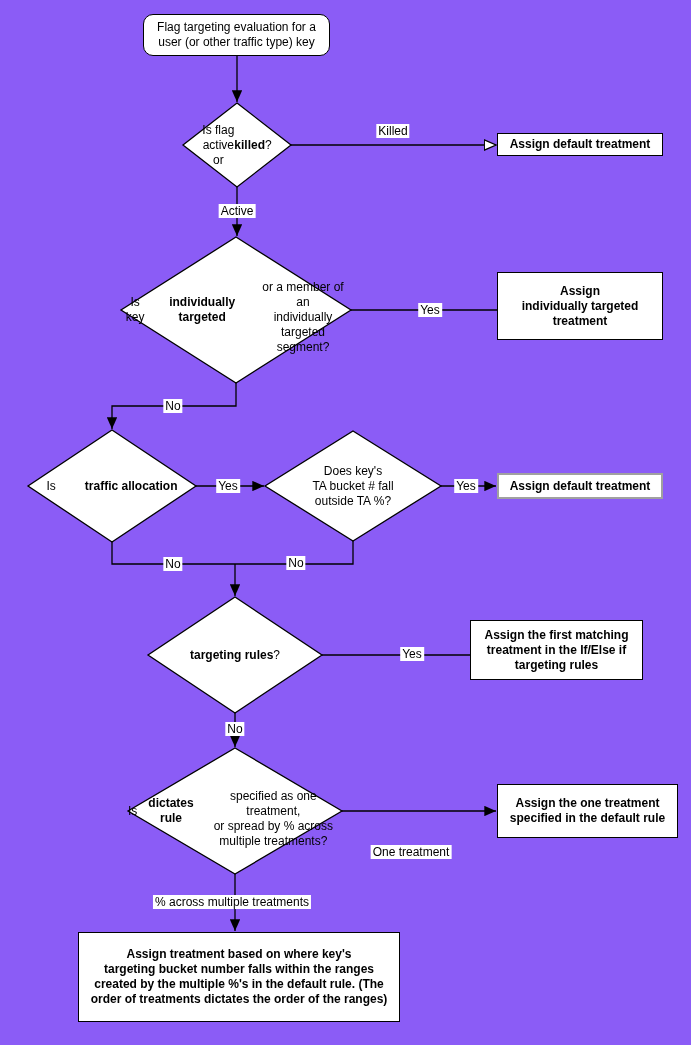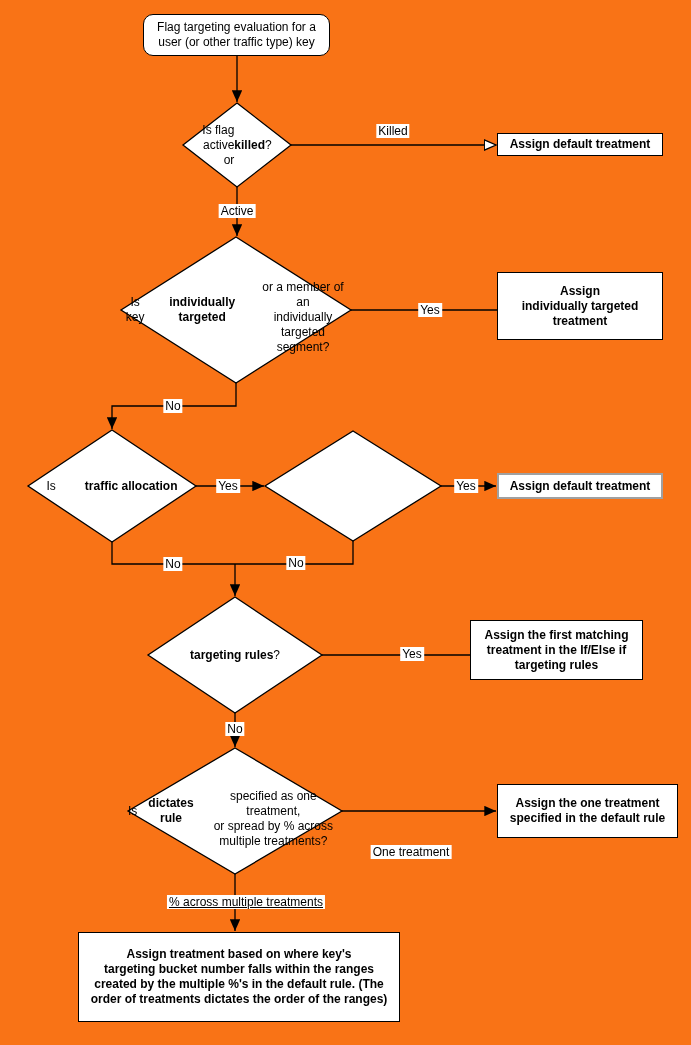--- a/index.html
+++ b/index.html
@@ -2,21 +2,21 @@
 <html><head>
 <meta charset="utf-8">
 <style>
   * { margin: 0; padding: 0; box-sizing: border-box; }
   html, body { background: #ffffff; }
   body { font-family: "Liberation Sans", sans-serif; color: #000; }
   .canvas {
     position: relative;
     width: 691px;
     height: 1045px;
-    background: #f97316;
+    background: #8b5cf6;
     overflow: hidden;
   }
   .edges { position: absolute; left: 0; top: 0; width: 691px; height: 1045px; }
   .node {
     position: absolute;
     display: flex;
     align-items: center;
     justify-content: center;
     text-align: center;
     font-size: 12px;
@@ -83,29 +83,32 @@
       <line x1="322" y1="655" x2="496" y2="655" marker-end="url(#arrow-filled)"></line>
       <line x1="235" y1="713" x2="235" y2="747" marker-end="url(#arrow-filled)"></line>
       <line x1="342" y1="811" x2="496" y2="811" marker-end="url(#arrow-filled)"></line>
       <line x1="235" y1="874" x2="235" y2="931" marker-end="url(#arrow-filled)"></line>
     </g>
   </svg>
 
   <div class="node box rounded" style="left:143px; top:14px; width:187px; height:42px;">Flag targeting evaluation for a
 user (or other traffic type) key</div>
 
-  <div class="node dtext" style="left:177px; top:103px; width:120px; height:84px;text-align:right;"><span>Is flag
+  <div class="node dtext" style="left:177px; top:103px; width:120px; height:84px;"><span>Is flag
 active
 or </span><span style="font-weight: bold;">killed</span><span>?</span></div>
   <div class="node dtext" style="left:121px; top:237px; width:230px; height:146px;"><span>Is key
 </span><span style="font-weight: bold;">individually targeted</span><span>
 or a member of an
 individually targeted
 segment?</span></div>
   <div class="node dtext" style="left:28px; top:430px; width:168px; height:112px;"><span>Is </span><span style="font-weight: bold; margin-left: 29px;">traffic allocation</span></div>
+  <div class="node dtext" style="left:265px; top:431px; width:176px; height:110px;"><span>Does key's
+TA bucket # fall
+outside TA %?</span></div>
   <div class="node dtext" style="left:148px; top:597px; width:174px; height:116px;"><span style="font-weight: bold;">targeting rules</span><span>?</span></div>
   <div class="node dtext" style="left:128px; top:748px; width:214px; height:126px;"><span>Is </span><span style="font-weight: bold;">dictates rule</span><span>
 specified as one treatment,
 or spread by % across
 multiple treatments?</span></div>
 
   <div class="node box" style="left:497px; top:133px; width:166px; height:23px;">Assign default treatment</div>
   <div class="node box" style="left:497px; top:272px; width:166px; height:68px;">Assign
 individually targeted
 treatment</div>
@@ -124,15 +127,15 @@
   <span class="elabel" style="left:237px; top:211px;">Active</span>
   <span class="elabel" style="left:430px; top:310px;">Yes</span>
   <span class="elabel" style="left:173px; top:406px;">No</span>
   <span class="elabel" style="left:228px; top:486px;">Yes</span>
   <span class="elabel" style="left:466px; top:486px;">Yes</span>
   <span class="elabel" style="left:173px; top:564px;">No</span>
   <span class="elabel" style="left:296px; top:563px;">No</span>
   <span class="elabel" style="left:412px; top:654px;">Yes</span>
   <span class="elabel" style="left:235px; top:729px;">No</span>
   <span class="elabel" style="left:411px; top:852px;">One treatment</span>
-  <span class="elabel" style="left:246px; top:902px;text-decoration:underline;">% across multiple treatments</span>
+  <span class="elabel" style="left:232px; top:902px;">% across multiple treatments</span>
 
 </div>
 
 </body></html>

